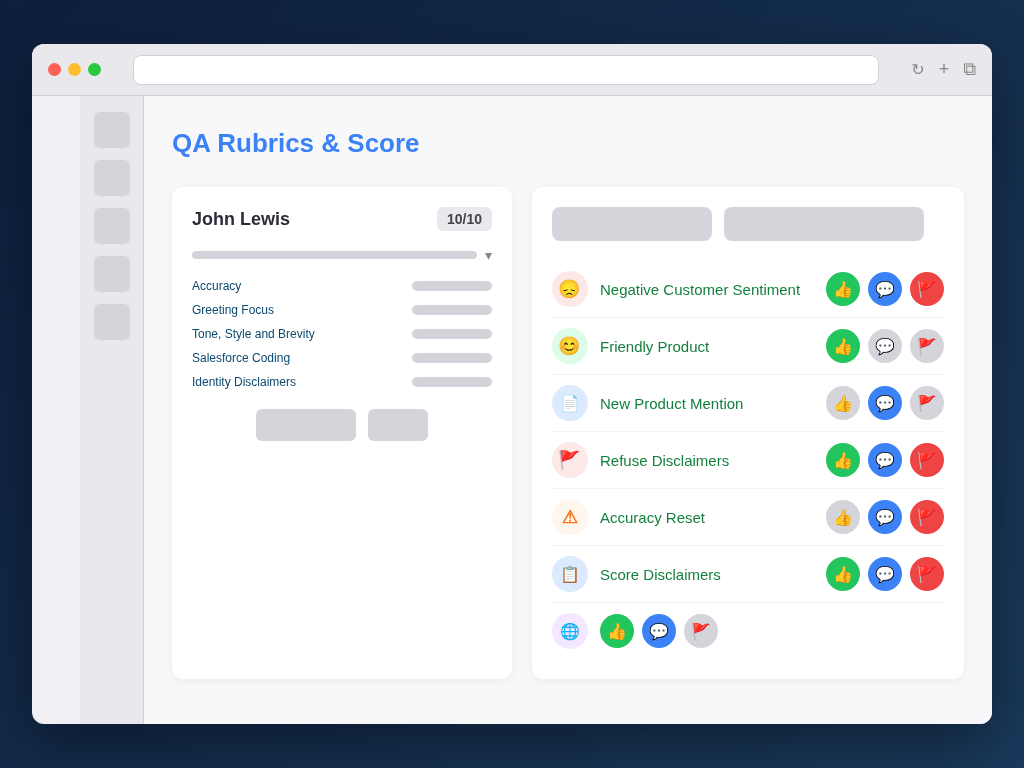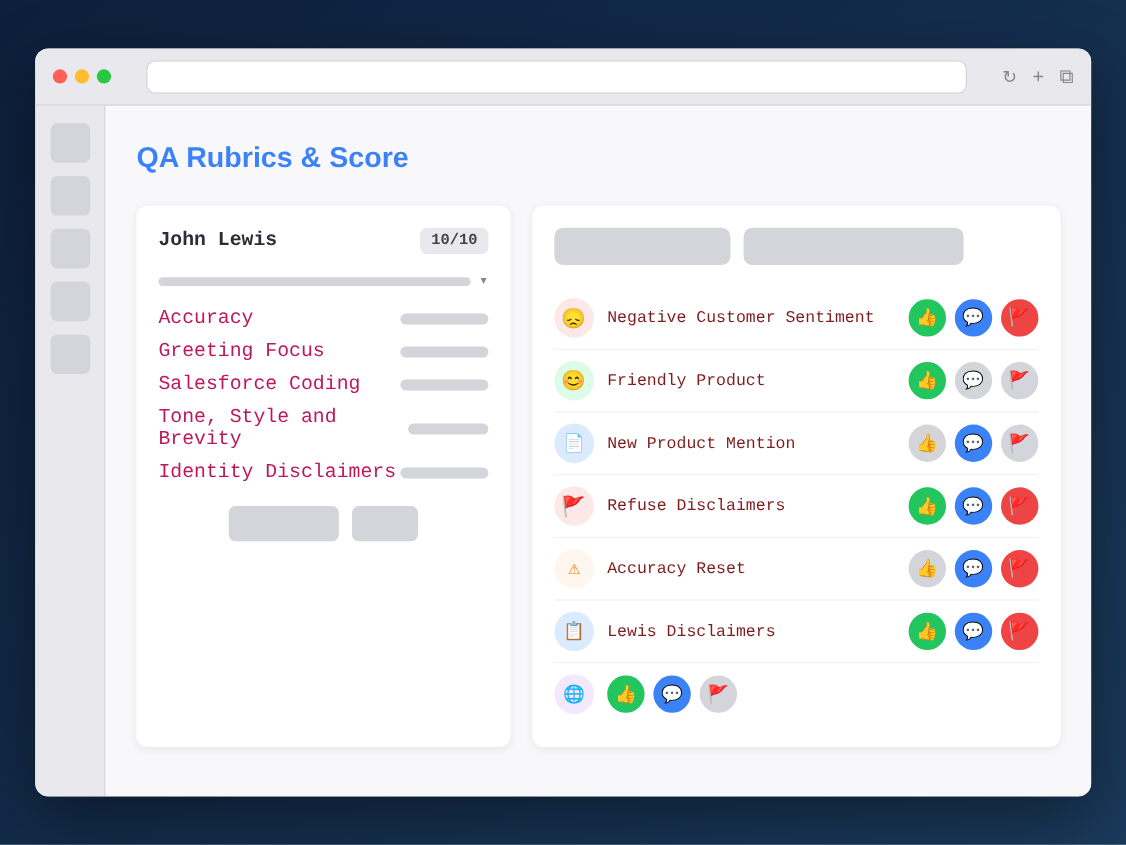--- a/index.html
+++ b/index.html
@@ -57,20 +57,21 @@
       display: flex;
       gap: 14px;
       align-items: center;
       color: #888;
       font-size: 18px;
     }
     .browser-content {
       display: flex;
       flex: 1;
       overflow: hidden;
+      padding-left: 48px;
     }
     
     .sidebar {
       width: 64px;
       background: #e8e8ed;
       display: flex;
       flex-direction: column;
       align-items: center;
       padding: 16px 0;
       gap: 12px;
@@ -92,21 +93,20 @@
     }
     .page-title {
       font-size: 26px;
       font-weight: 700;
       color: #3b82f6;
       margin-bottom: 28px;
     }
     .content-grid {
       display: flex;
       gap: 20px;
-      font-family: Liberation Mono, monospace;
     }
     
     .left-panel {
       width: 340px;
       flex-shrink: 0;
       background: #fff;
       border-radius: 10px;
       padding: 20px;
       box-shadow: 0 2px 8px rgba(0,0,0,0.06);
     }
@@ -150,22 +150,22 @@
       flex-direction: column;
       gap: 10px;
       margin-bottom: 20px;
     }
     .rubric-item {
       display: flex;
       align-items: center;
       justify-content: space-between;
     }
     .rubric-label {
-      font-size: 18px;
-      color: #be185d;
+      font-size: 12px;
+      color: #0c4a6e;
     }
     .rubric-score-bar {
       width: 80px;
       height: 10px;
       background: #d4d4db;
       border-radius: 5px;
     }
     .left-footer {
       display: flex;
       gap: 12px;
@@ -218,21 +218,21 @@
       border-radius: 50%;
       display: flex;
       align-items: center;
       justify-content: center;
       font-size: 18px;
       flex-shrink: 0;
     }
     .rubric-name {
       flex: 1;
       font-size: 15px;
-      color: #7f1d1d;
+      color: #15803d;
       font-weight: 500;
     }
     .action-icons {
       display: flex;
       gap: 8px;
       align-items: center;
     }
     .action-btn {
       width: 34px;
       height: 34px;
@@ -306,25 +306,25 @@
           <div class="rubric-items">
             <div class="rubric-item">
               <span class="rubric-label">Accuracy</span>
               <div class="rubric-score-bar"></div>
             </div>
             <div class="rubric-item">
               <span class="rubric-label">Greeting Focus</span>
               <div class="rubric-score-bar"></div>
             </div>
             <div class="rubric-item">
+              <span class="rubric-label">Tone, Style and Brevity</span>
+              <div class="rubric-score-bar"></div>
+            </div>
+            <div class="rubric-item">
               <span class="rubric-label">Salesforce Coding</span>
-              <div class="rubric-score-bar"></div>
-            </div>
-            <div class="rubric-item">
-              <span class="rubric-label">Tone, Style and Brevity</span>
               <div class="rubric-score-bar"></div>
             </div>
             <div class="rubric-item">
               <span class="rubric-label">Identity Disclaimers</span>
               <div class="rubric-score-bar"></div>
             </div>
           </div>
           <div class="left-footer">
             <div class="footer-btn-lg"></div>
             <div class="footer-btn-sm"></div>
@@ -382,21 +382,21 @@
             <span class="rubric-name">Accuracy Reset</span>
             <div class="action-icons">
               <div class="action-btn btn-thumbsup-grey">👍</div>
               <div class="action-btn btn-comment-blue">💬</div>
               <div class="action-btn btn-flag-red">🚩</div>
             </div>
           </div>
 
           <div class="rubric-list-row">
             <div class="rubric-icon" style="background:#dbeafe; font-size:16px;">📋</div>
-            <span class="rubric-name">Lewis Disclaimers</span>
+            <span class="rubric-name">Score Disclaimers</span>
             <div class="action-icons">
               <div class="action-btn btn-thumbsup-green">👍</div>
               <div class="action-btn btn-comment-blue">💬</div>
               <div class="action-btn btn-flag-red">🚩</div>
             </div>
           </div>
 
           <div class="rubric-list-row">
             <div class="rubric-icon" style="background:#f3e8ff; font-size:16px;">🌐</div>
             <div class="action-icons">

